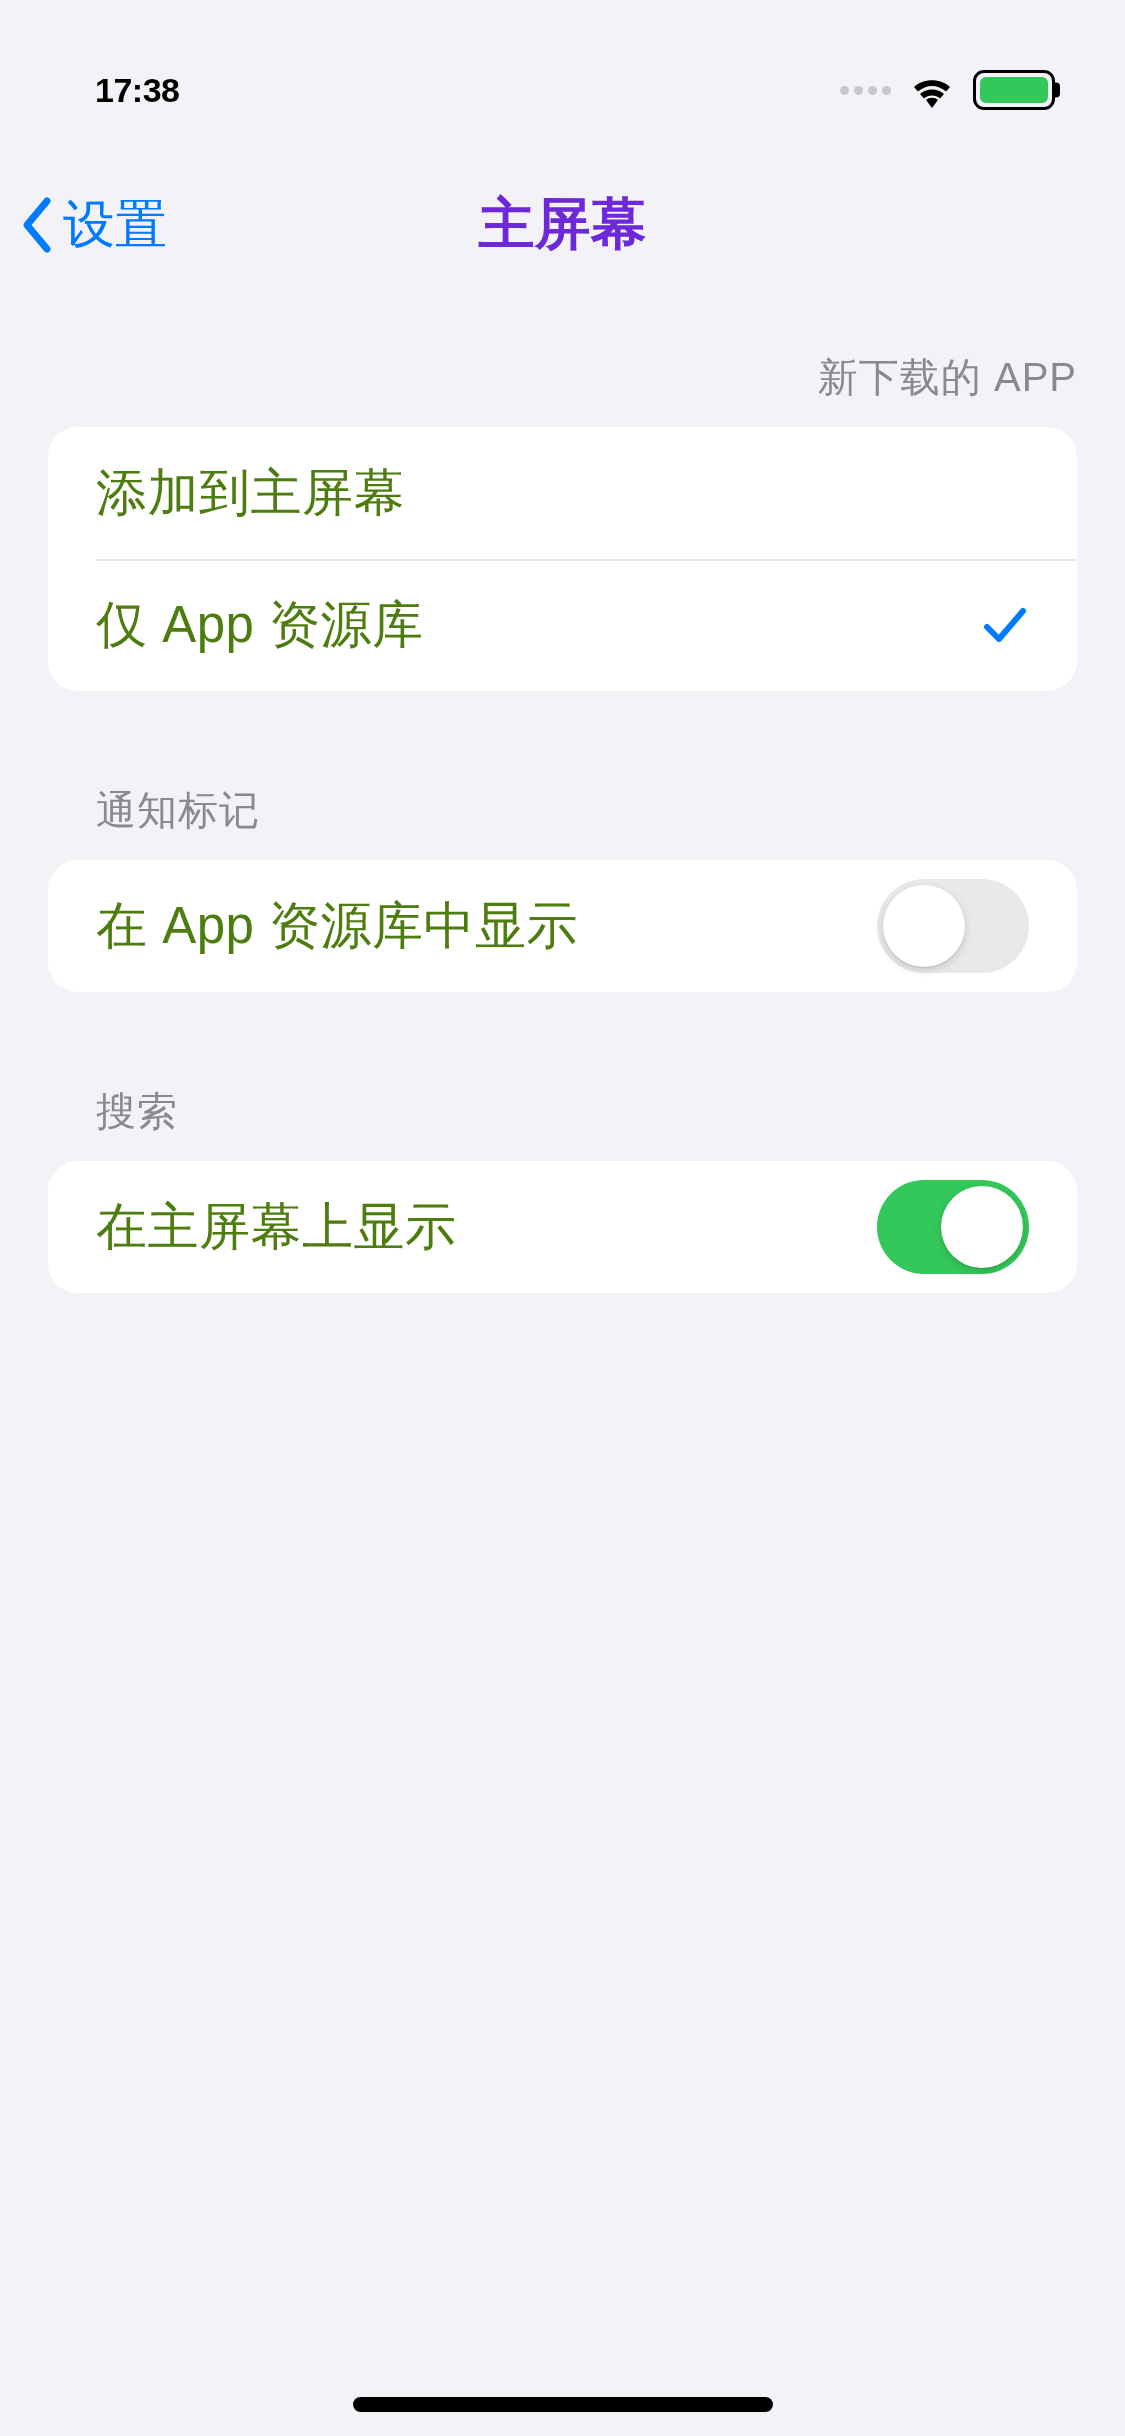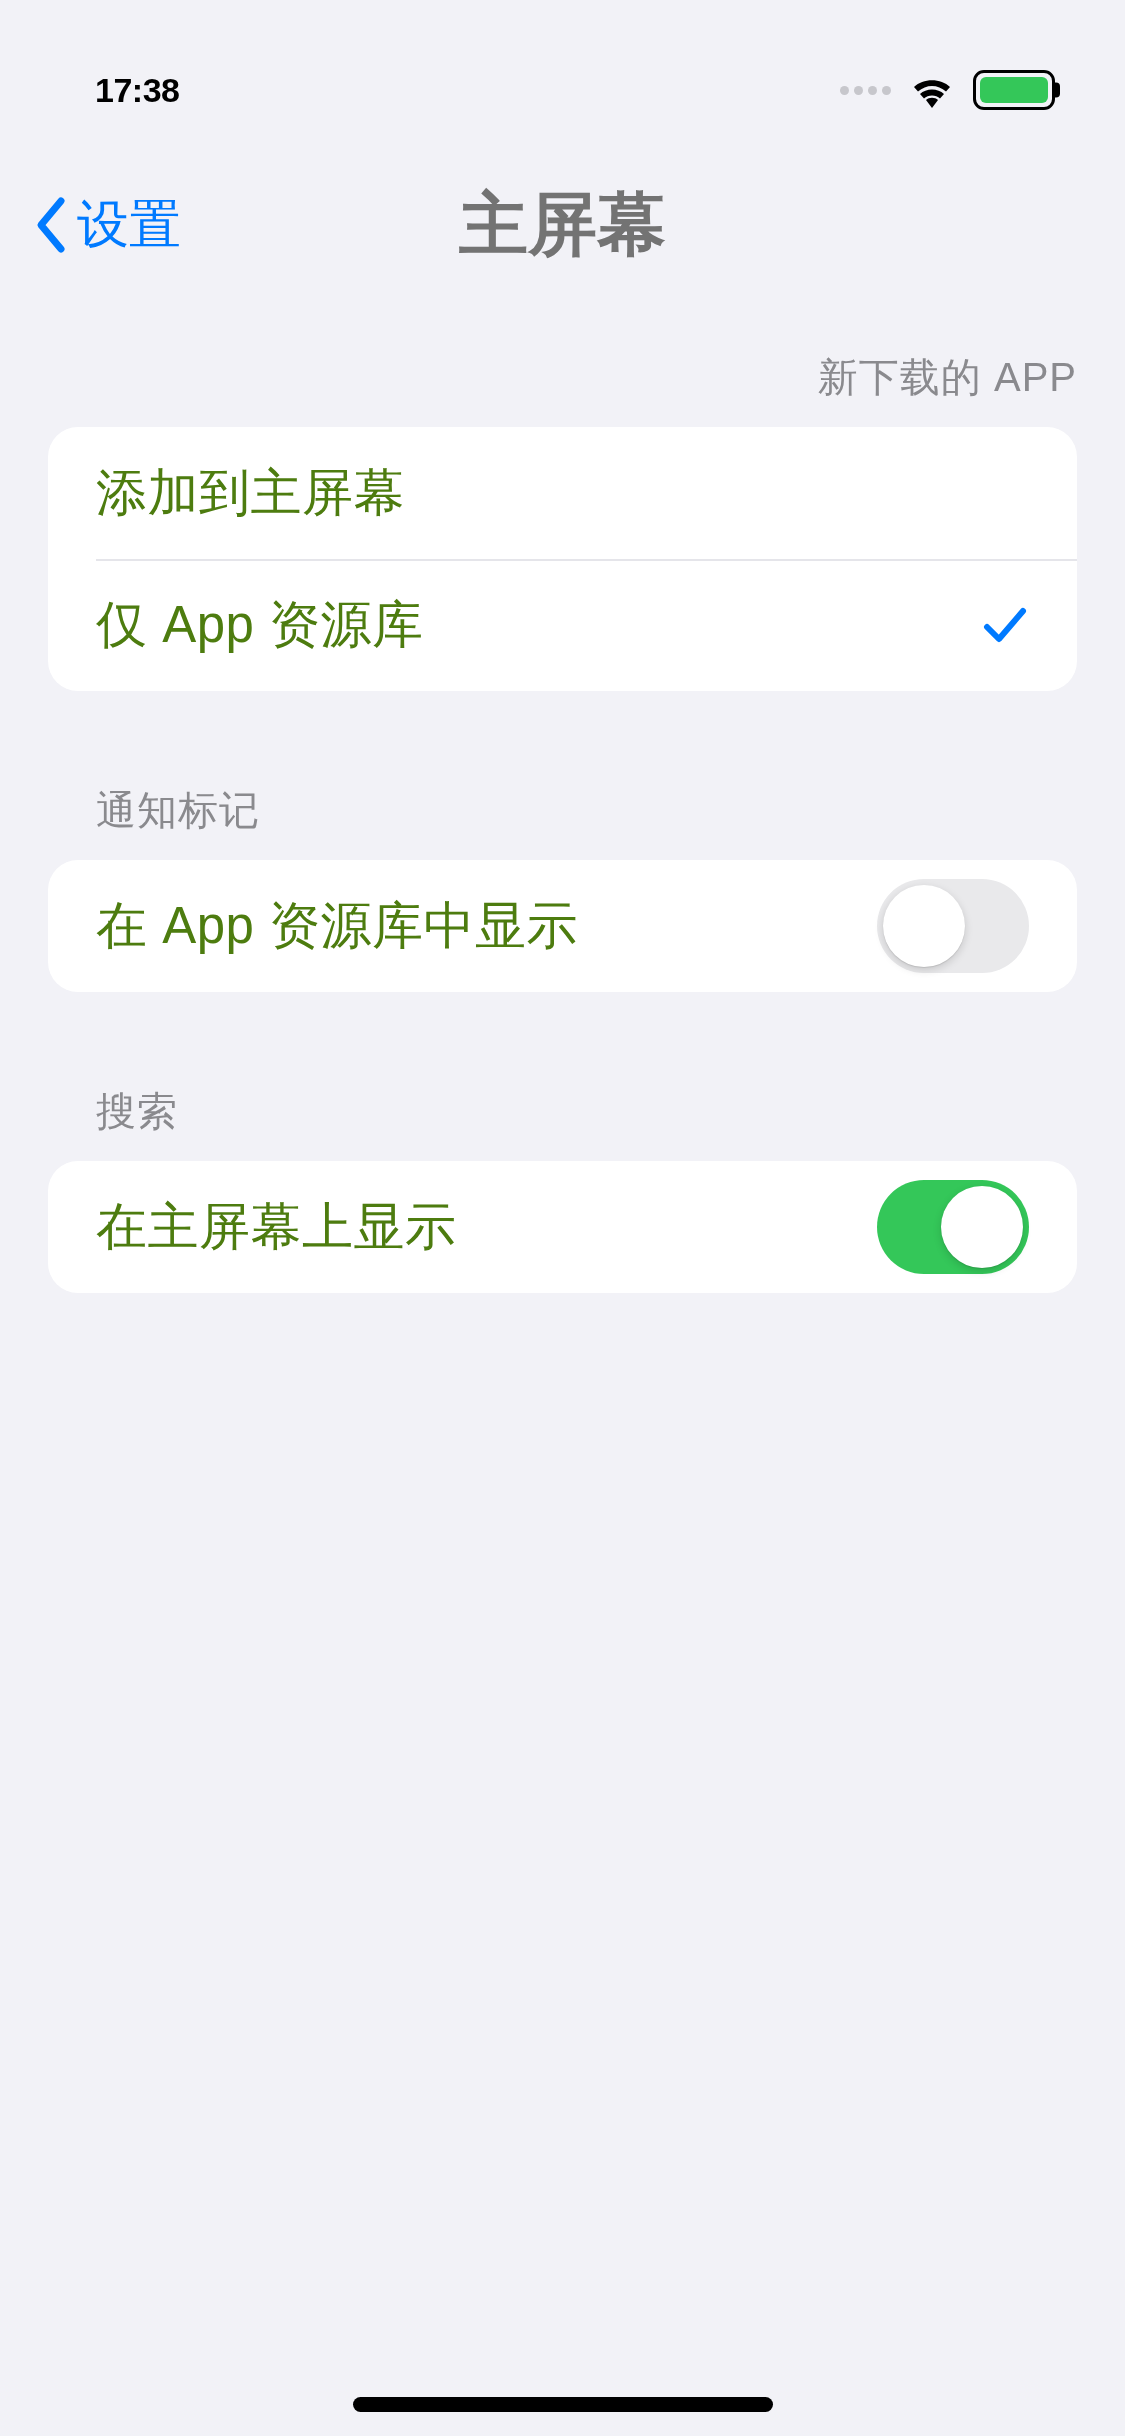--- a/index.html
+++ b/index.html
@@ -77,41 +77,41 @@
       height: 100%;
       background: #34c759;
       border-radius: 6px;
     }
     
     .nav-bar {
       height: 130px;
       display: flex;
       align-items: center;
       position: relative;
-      padding: 0 31px;
+      padding: 0 17px;
     }
     .back-button {
       display: flex;
       align-items: center;
       gap: 8px;
       color: #007aff;
       font-size: 52px;
     }
     .back-chevron svg {
       width: 38px;
       height: 60px;
       display: block;
     }
     .nav-title {
       position: absolute;
       left: 50%;
       transform: translateX(-50%);
-      font-size: 69px;
+      font-size: 56px;
       font-weight: 600;
-      color: #737373;
+      color: #6d28d9;
     }
     
     .content {
       padding: 0 48px;
     }
     .section {
       margin-top: 92px;
     }
     .section:first-child {
       margin-top: 60px;

